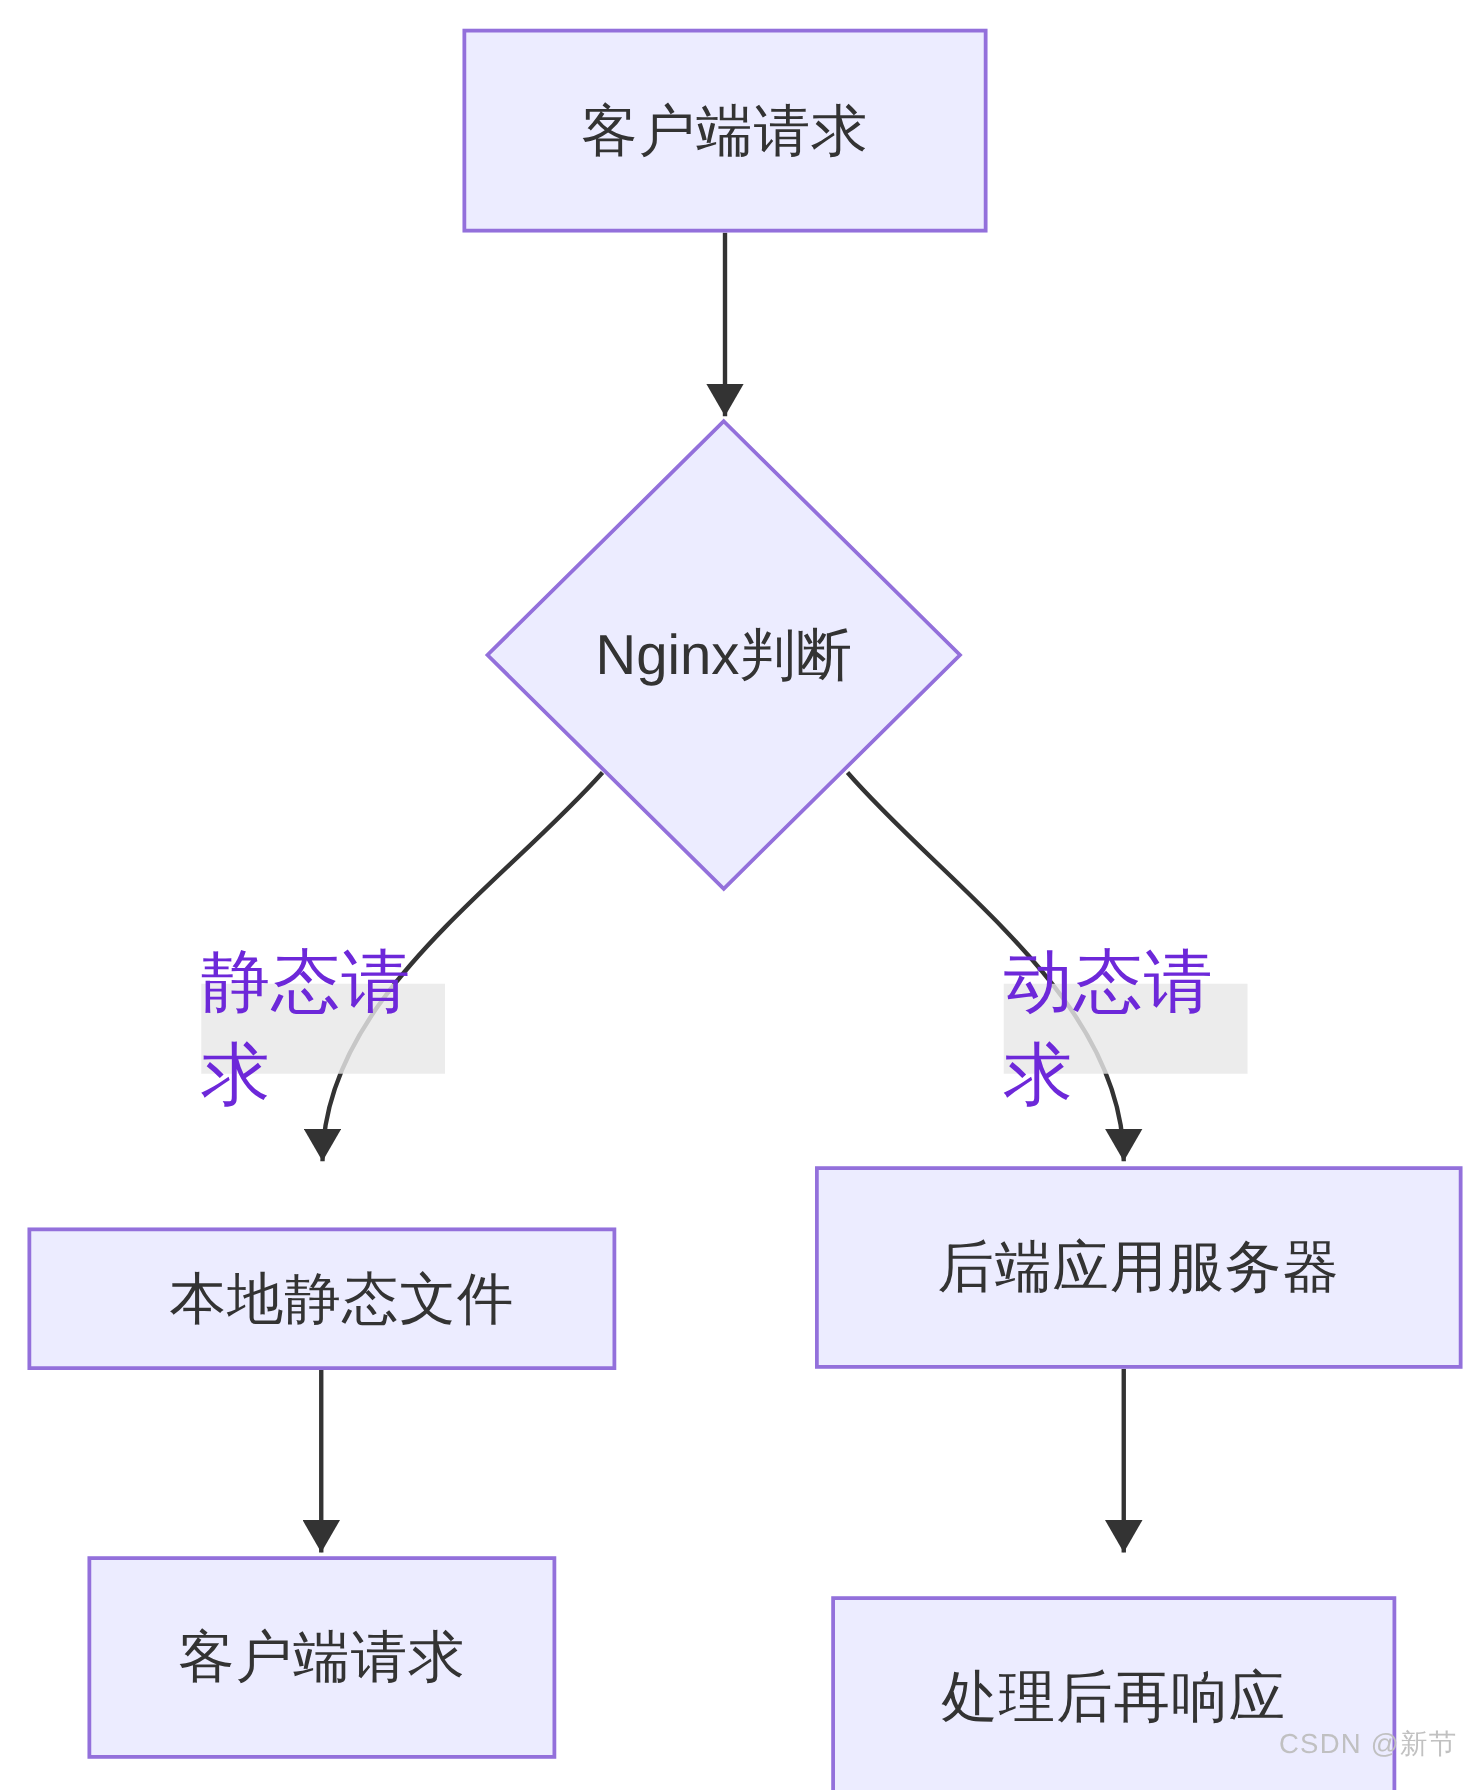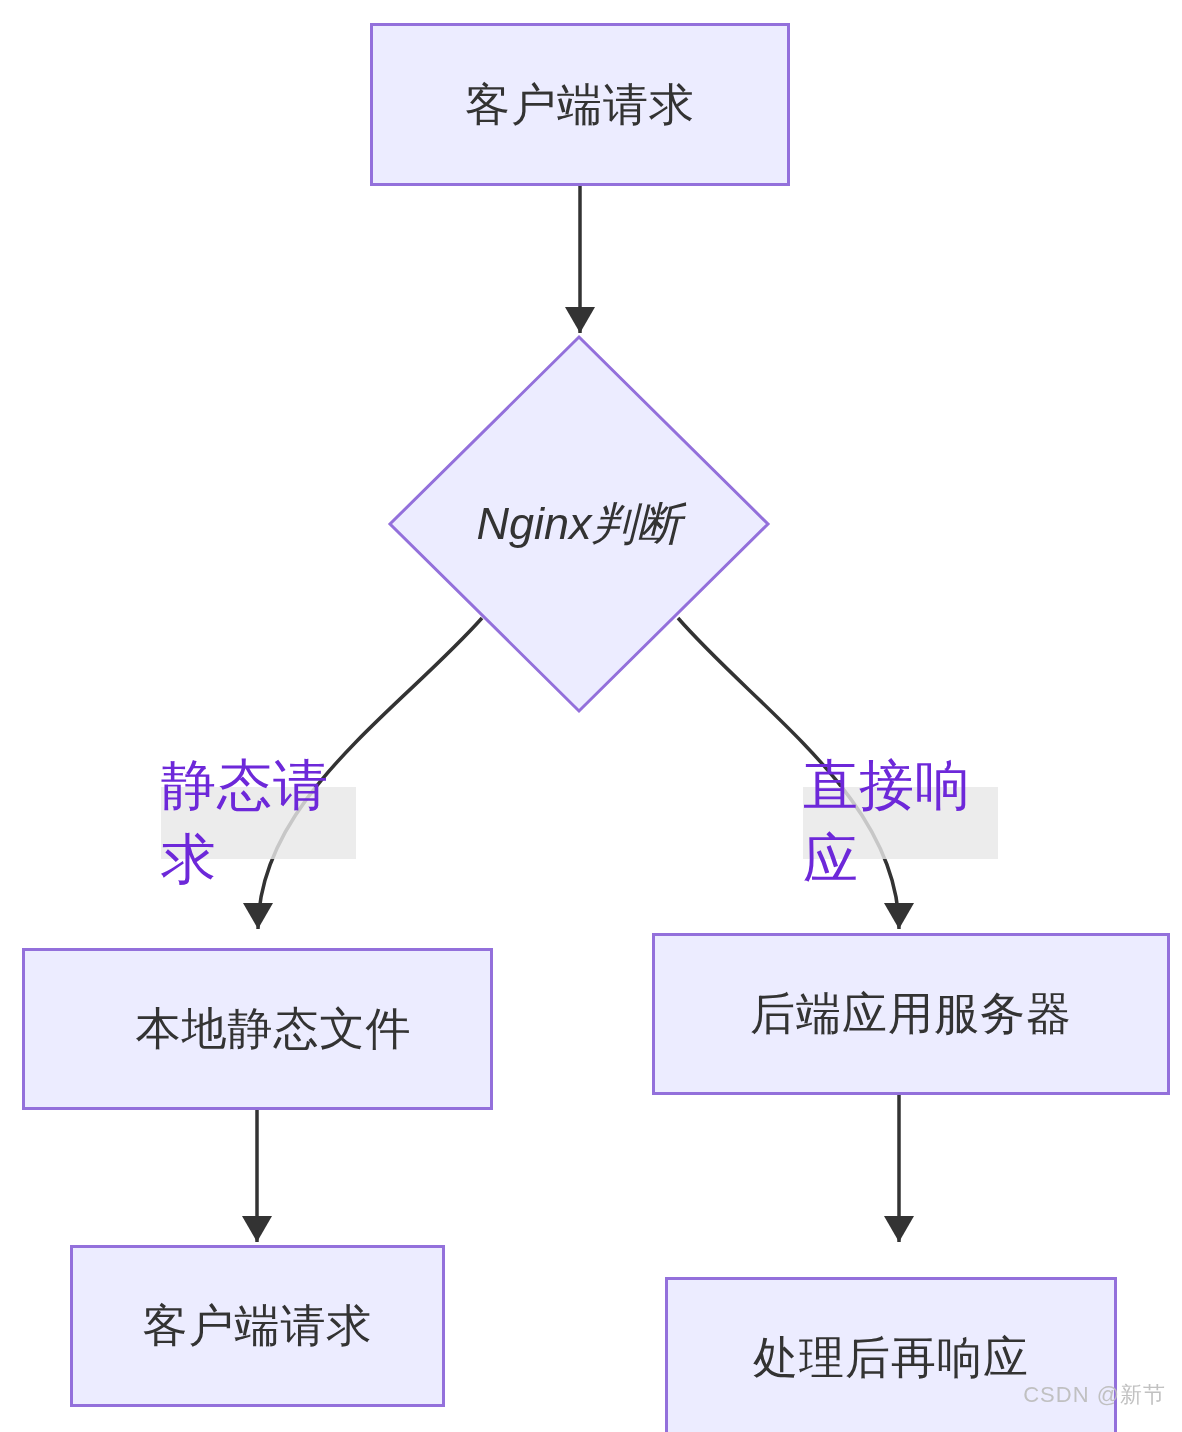--- a/index.html
+++ b/index.html
@@ -83,32 +83,32 @@
 
     <path d="M 257 1095 L 257 1242" fill="none" stroke="#333333" stroke-width="3.5" marker-end="url(#arrow)"></path>
 
     <path d="M 899 1095 L 899 1242" fill="none" stroke="#333333" stroke-width="3.5" marker-end="url(#arrow)"></path>
   </svg>
 
   <div class="edge-label" style="left:161px; top:787px; width:195px; height:72px;">
     <span>静态请求</span>
   </div>
   <div class="edge-label" style="left:803px; top:787px; width:195px; height:72px;">
-    <span>直接响应</span>
+    <span>动态请求</span>
   </div>
 
   <div class="node" style="left:370px; top:23px; width:420px; height:163px;">
     <span>客户端请求</span>
   </div>
 
-  <div class="diamond-label" style="left:389px; top:494px; width:380px; height:60px;font-style:italic;">
+  <div class="diamond-label" style="left:389px; top:494px; width:380px; height:60px;">
     <span>Nginx判断</span>
   </div>
 
-  <div class="node" style="left:22px; top:948px; width:471px; height:162px;padding-left:32px;">
+  <div class="node" style="left:22px; top:982px; width:471px; height:114px;padding-left:32px;">
     <span>本地静态文件</span>
   </div>
 
   <div class="node" style="left:640px; top:933px; width:518px; height:162px;margin-left:12px;">
     <span>后端应用服务器</span>
   </div>
 
   <div class="node" style="left:70px; top:1245px; width:375px; height:162px;">
     <span>客户端请求</span>
   </div>

